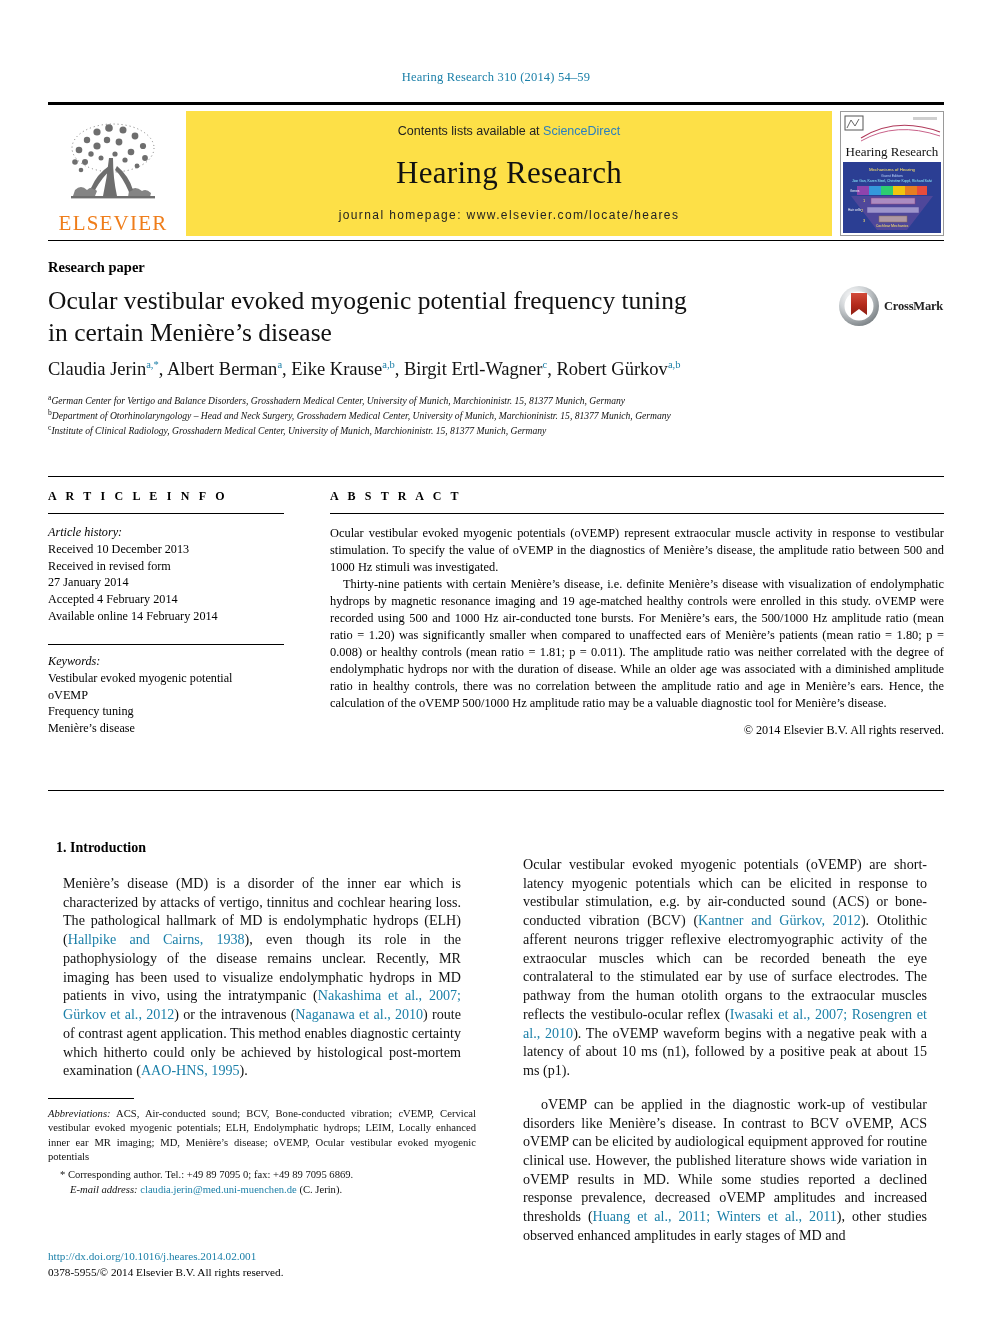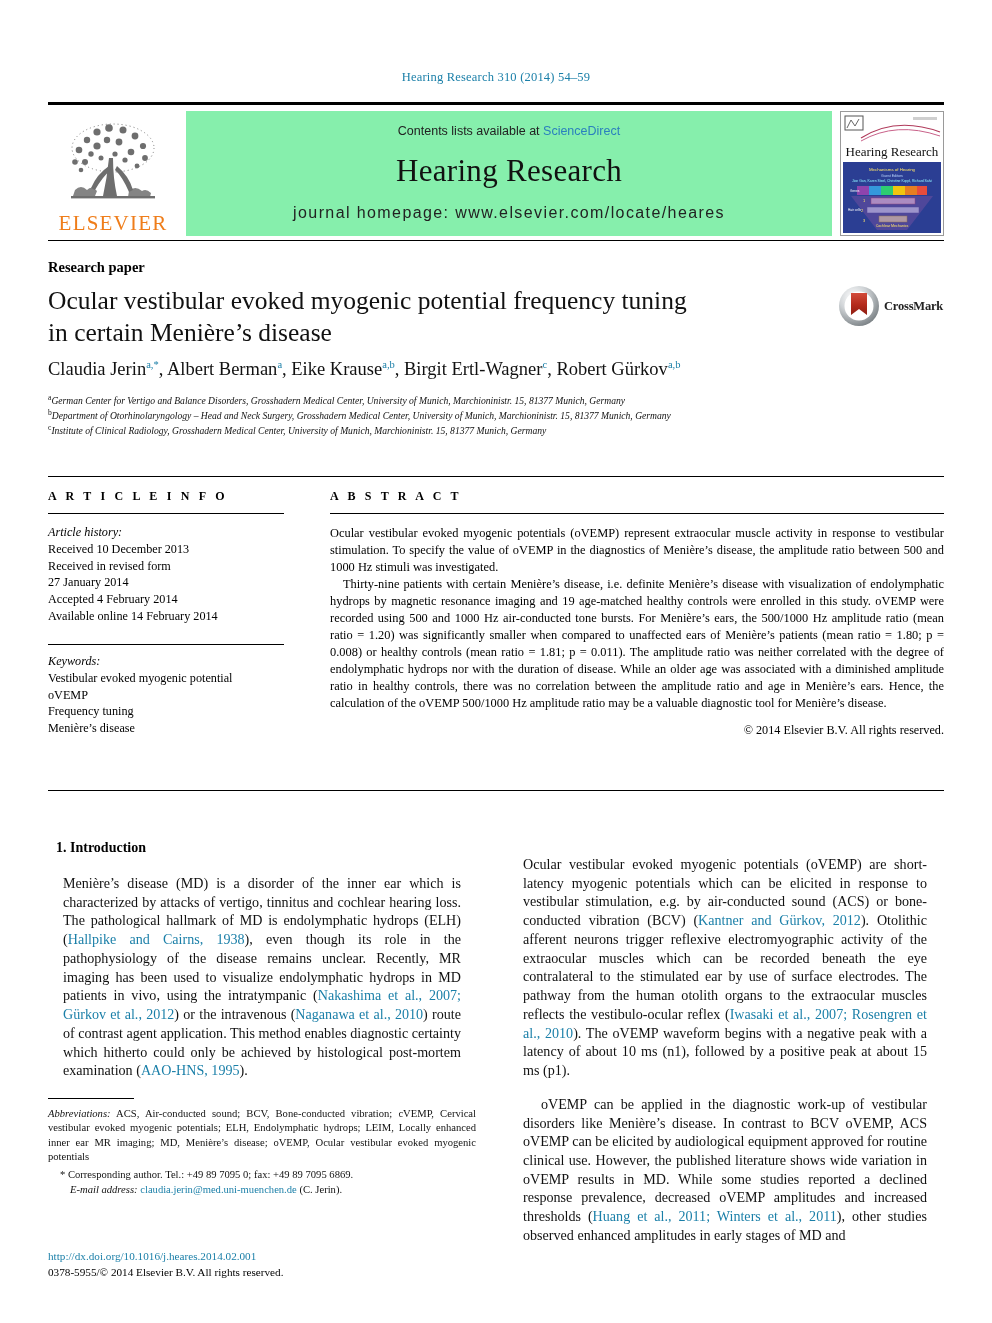--- a/index.html
+++ b/index.html
@@ -61,21 +61,21 @@
     font-family: "Liberation Serif", serif;
     font-size: 21px;
     letter-spacing: 1.2px;
     color: #ef7d1a;
     font-weight: 400;
     line-height: 1;
     margin-top: 1px;
   }
   .journal-band {
     flex: 1 1 auto;
-    background: #86efac;
+    background: #fde047;
     margin-left: 8px;
     margin-right: 8px;
     display: flex;
     flex-direction: column;
     justify-content: space-between;
     align-items: center;
     padding: 13px 0 14px 0;
     box-sizing: border-box;
   }
   .contents-line {
@@ -85,21 +85,21 @@
   }
   .contents-line .sd-link { color:#2a7fbe; }
   .journal-name {
     font-family: "Liberation Serif", serif;
     font-size: 31px;
     color: #111;
     letter-spacing: .3px;
   }
   .homepage-line {
     font-family: "Liberation Sans", sans-serif;
-    font-size: 16px;
+    font-size: 12px;
     color: #222;
     letter-spacing: 1.4px;
   }
   .cover-thumb {
     flex: 0 0 104px;
     width: 104px;
     border: 1px solid #9a9a9a;
     background: #fff;
     box-sizing: border-box;
     overflow: hidden;

